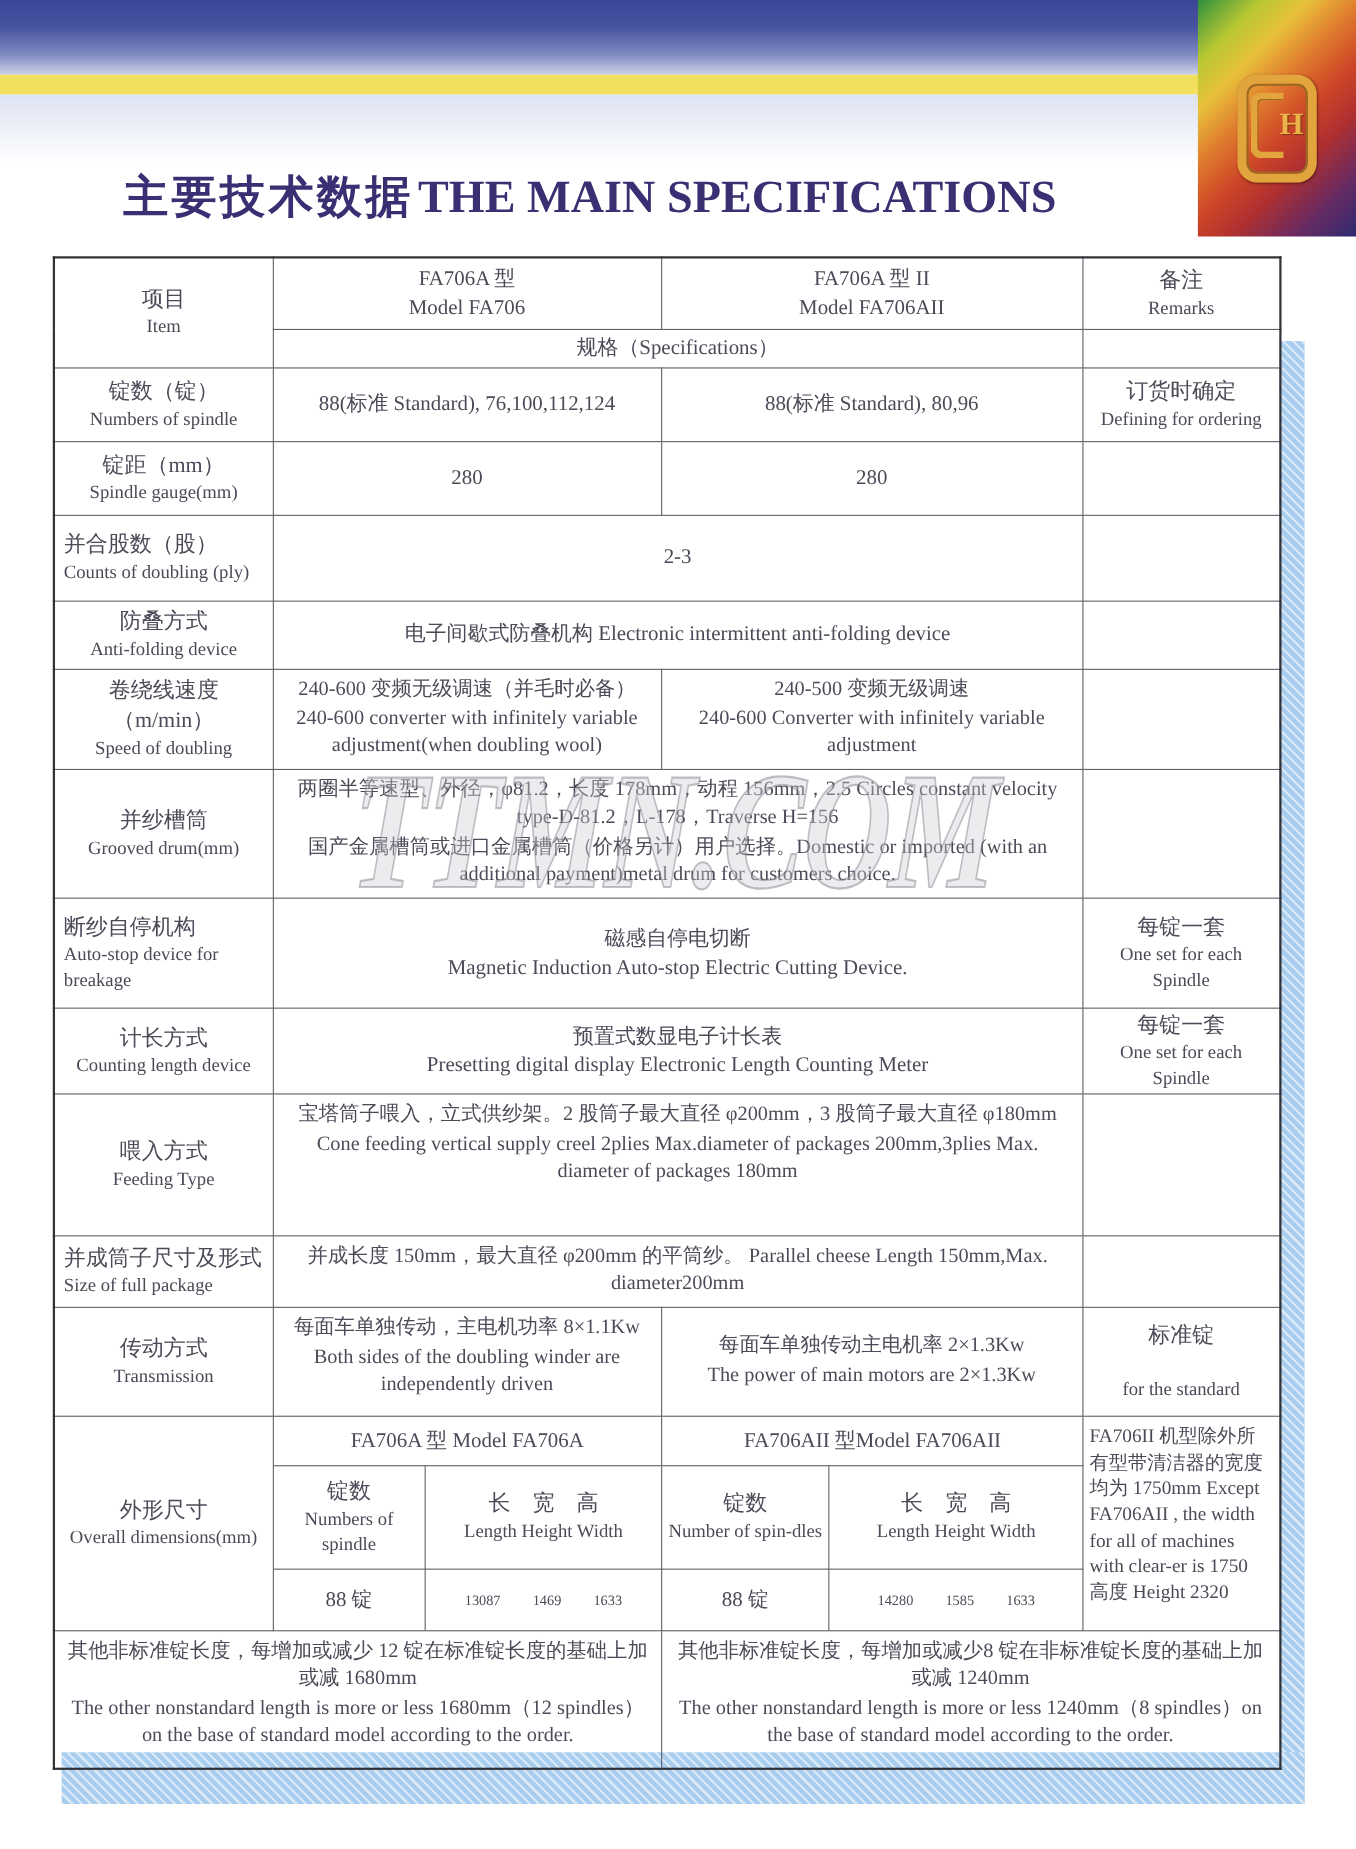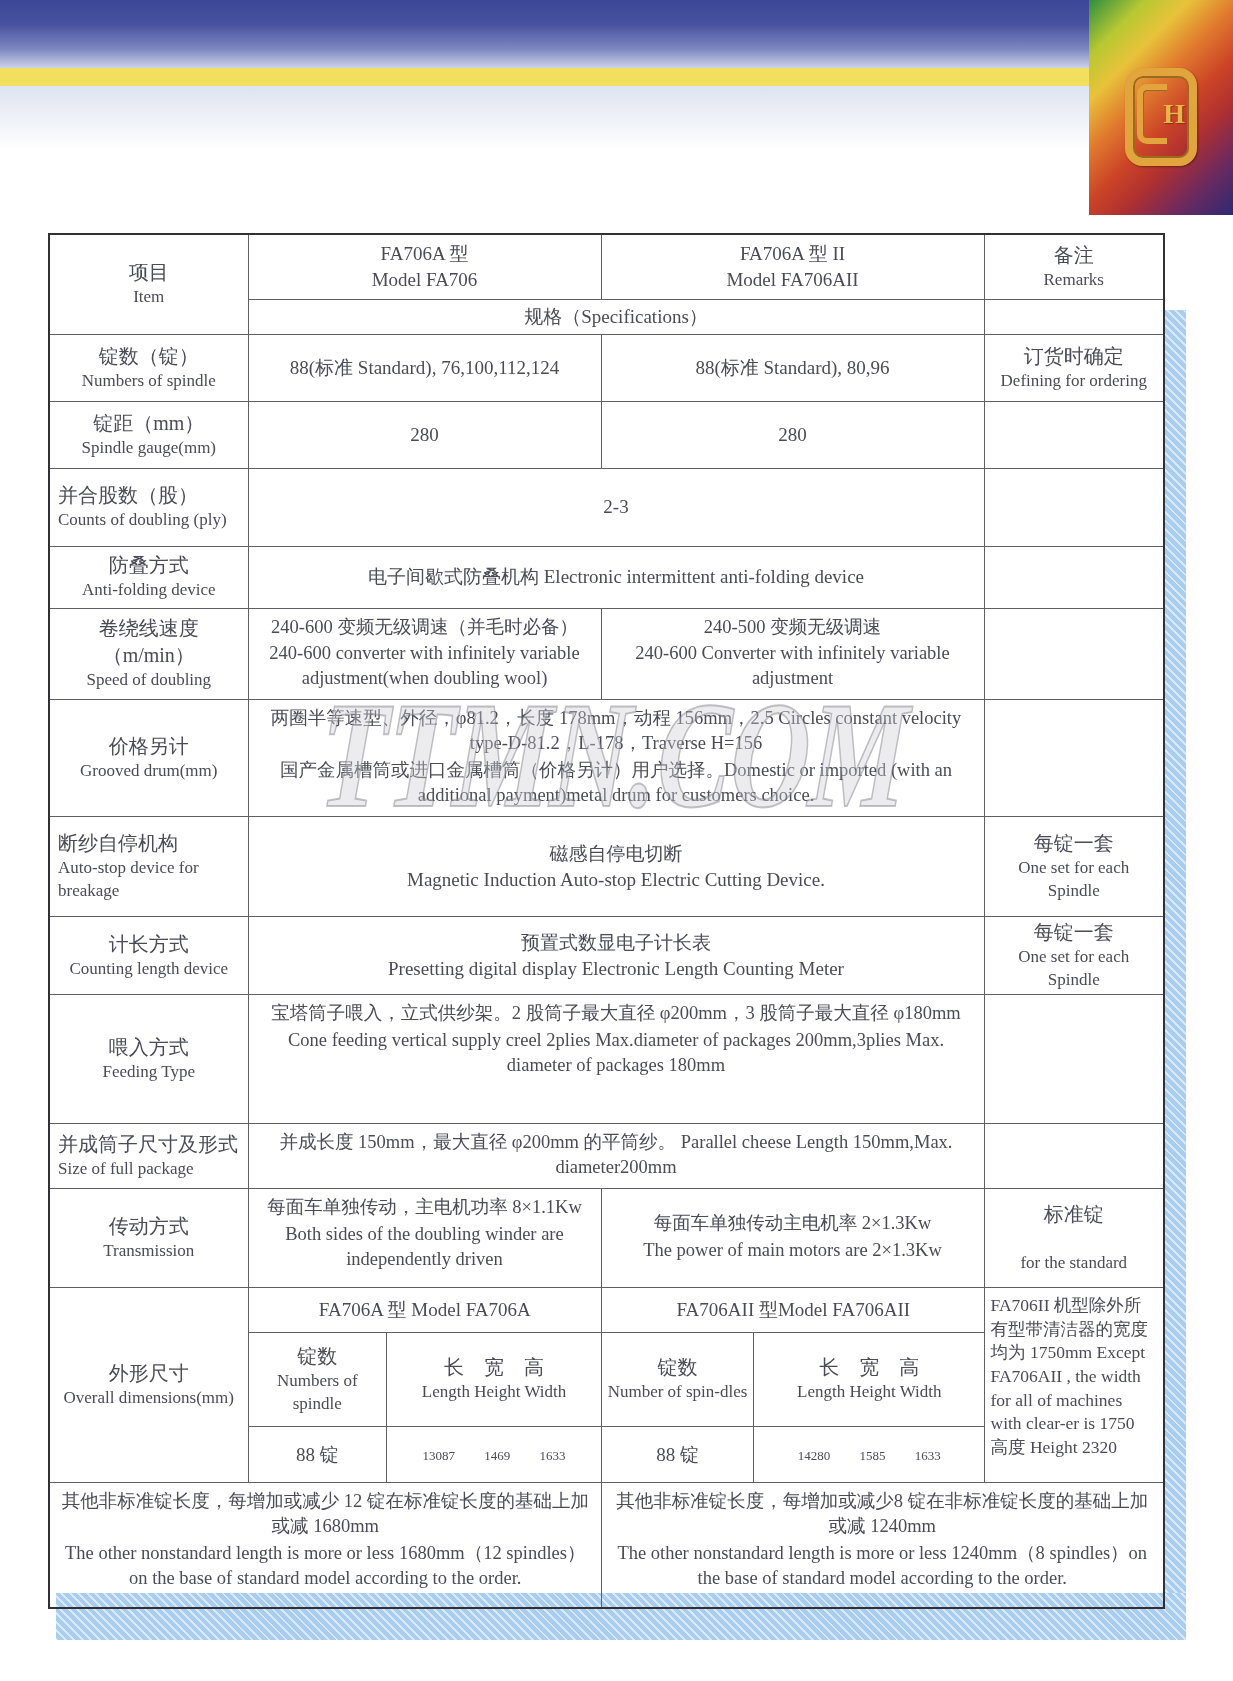--- a/index.html
+++ b/index.html
@@ -79,20 +79,24 @@
   <div class="banner-blue"></div>
   <div class="banner-yellow"></div>
   <div class="banner-fade"></div>
   <div class="corner-strip">
     <div class="logo-box">
       <div class="logo-g"></div>
       <div class="logo-h">H</div>
     </div>
   </div>
 
+  <div class="title">
+    <span class="zh">主要技术数据</span>
+    <span class="en">THE MAIN SPECIFICATIONS</span>
+  </div>
 
   <div class="shadow-right hatch"></div>
   <div class="shadow-bottom hatch"></div>
 
   <table class="spec">
     <colgroup>
       <col style="width:199px">
         <col style="width:353px">
         <col style="width:383px">
         <col style="width:180px">
@@ -184,21 +188,21 @@
       </td>
       <td class="cell-left">
         <div class="p">240-500 变频无级调速</div>
         <div class="p">240-600 Converter with infinitely variable adjustment</div>
       </td>
       <td></td>
     </tr>
 
     <tr class="r-drum">
       <td>
-        <div class="zh-l">价格另计</div>
+        <div class="zh-l">并纱槽筒</div>
         <div class="en-l">Grooved drum(mm)</div>
       </td>
       <td colspan="2" class="cell-left">
         <div class="p">两圈半等速型、外径，φ81.2，长度 178mm，动程 156mm，2.5 Circles constant velocity type-D-81.2，L-178，Traverse H=156</div>
         <div class="p">国产金属槽筒或进口金属槽筒（价格另计）用户选择。Domestic or imported (with an additional payment)metal drum for customers choice.</div>
       </td>
       <td></td>
     </tr>
 
     <tr class="r-autostop">

